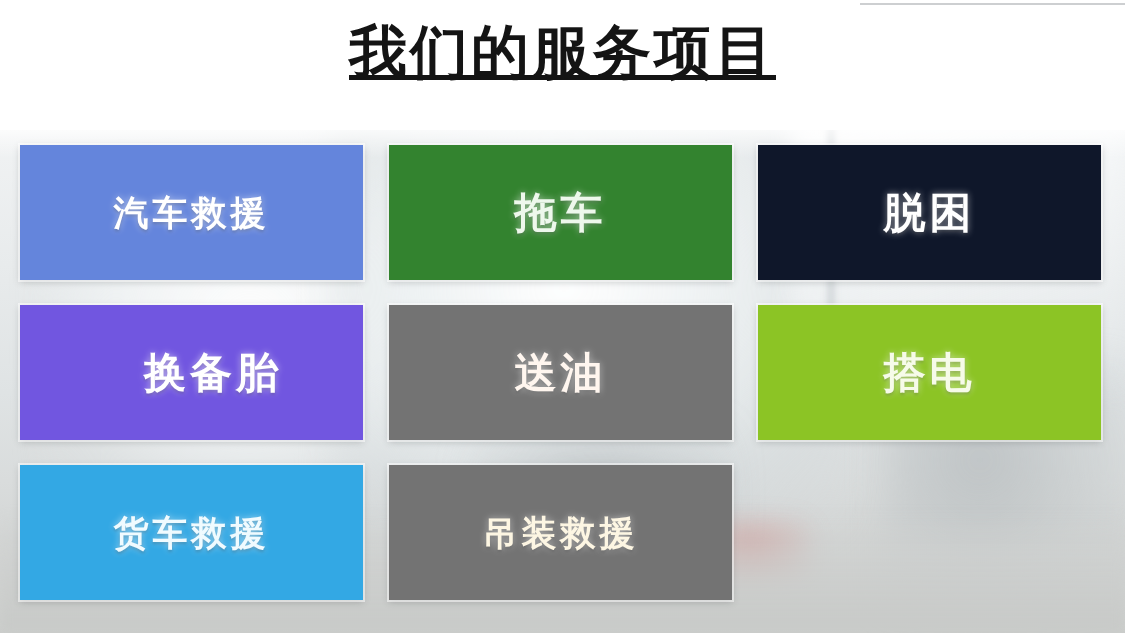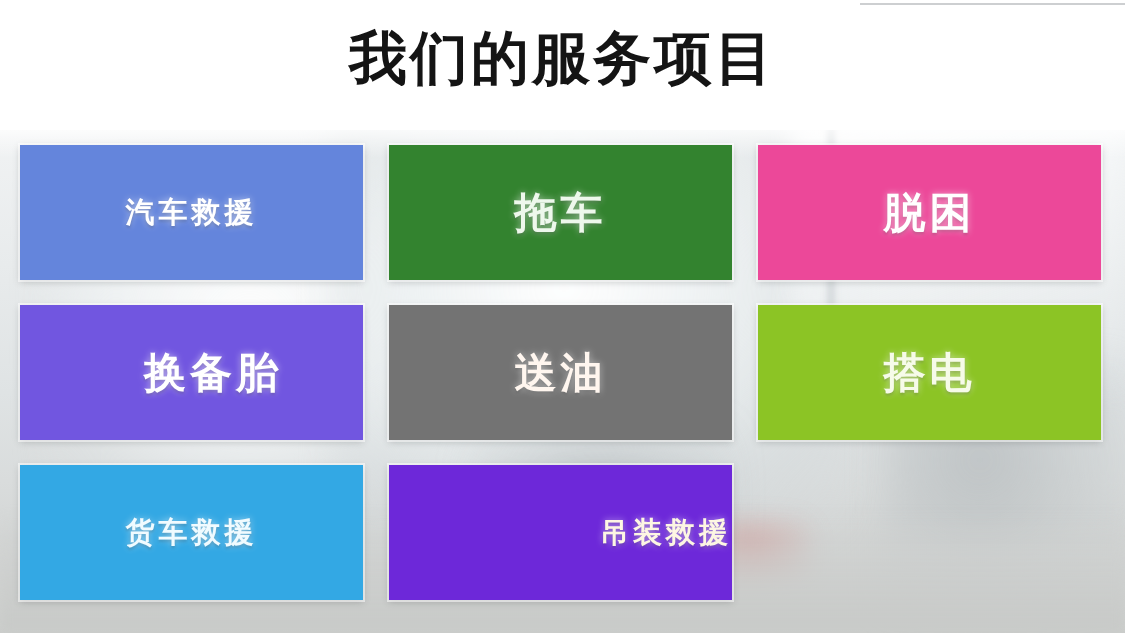--- a/index.html
+++ b/index.html
@@ -146,30 +146,31 @@
   .bg-hairline {
     position: absolute;
     left: 860px; top: 3px;
     width: 265px; height: 2px;
     background: rgba(196,199,201,0.85);
   }
 
   
   .title {
     position: absolute;
-    left: 0; top: 22px;
+    left: 0; top: 16px;
     width: 100%;
     text-align: center;
     font-size: 58px;
     line-height: 72px;
     font-weight: 700;
     color: #141414;
     letter-spacing: 3px;
     white-space: nowrap;
     z-index: 5;
+    text-decoration: underline;
   }
 
   
   .grid {
     position: absolute;
     left: 20px;
     top: 145px;
     width: 1081px;
     height: 455px;
     display: grid;
@@ -191,21 +192,21 @@
   .tile-label {
     font-size: 42px;
     font-weight: 700;
     letter-spacing: 4px;
     line-height: 1;
     white-space: nowrap;
     text-shadow:
       0 0 7px rgba(255,255,255,0.55),
       0 2px 3px rgba(0,0,0,0.22);
   }
-  .tile-label.wide { font-size: 29px; }
+  .tile-label.wide { font-size: 35px; }
 </style>
 </head>
 <body>
 
 <div id="poster">
 
   <div class="bg-layer">
     <div class="bg-base"></div>
     <div class="bg-blob-1"></div>
     <div class="bg-blob-2"></div>
@@ -225,40 +226,40 @@
   <div class="grid">
 
     <div class="tile" style="background-color: rgb(100, 133, 220);">
       <span class="tile-label wide" style="color: rgb(255, 255, 255);">汽车救援</span>
     </div>
 
     <div class="tile" style="background-color: rgb(51, 131, 47); justify-content: center;">
       <span class="tile-label" style="color: rgb(238, 248, 236);">拖车</span>
     </div>
 
-    <div class="tile" style="background-color: #ec4899;">
+    <div class="tile" style="background-color: #0f172a;">
       <span class="tile-label" style="color: rgb(255, 255, 255);">脱困</span>
     </div>
 
 
     <div class="tile" style="background-color: rgb(113, 86, 224); padding-left: 43px;">
       <span class="tile-label" style="color: rgb(255, 255, 255);">换备胎</span>
     </div>
 
     <div class="tile" style="background-color: #737373;">
       <span class="tile-label" style="color: rgb(255, 246, 239);">送油</span>
     </div>
 
     <div class="tile" style="background-color: rgb(140, 196, 37);">
       <span class="tile-label" style="color: rgb(246, 251, 233);">搭电</span>
     </div>
 
     <div class="tile" style="background-color: rgb(51, 168, 228);">
       <span class="tile-label wide" style="color: rgb(240, 251, 255);">货车救援</span>
     </div>
 
-    <div class="tile" style="background-color: #6d28d9; justify-content: flex-end;">
+    <div class="tile" style="background-color: #737373;">
       <span class="tile-label wide" style="color: rgb(253, 246, 227);">吊装救援</span>
     </div>
 
   </div>
 
 </div>
 
 </body></html>

